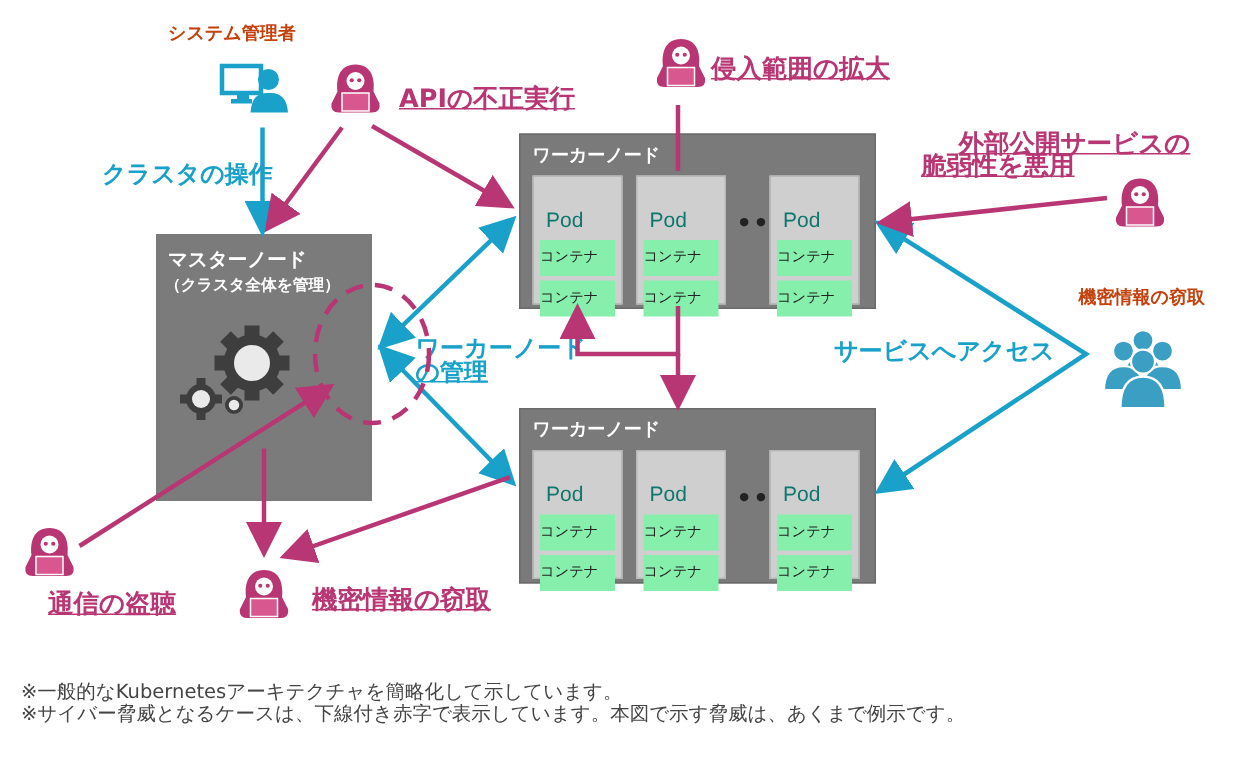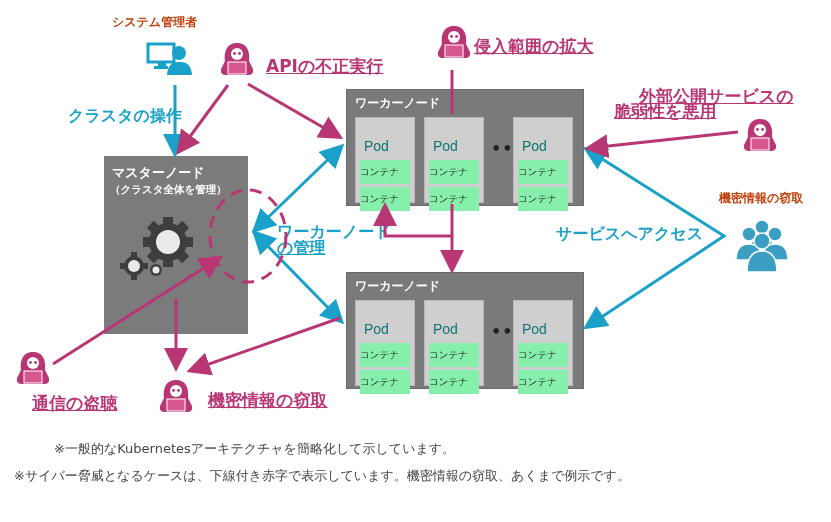--- a/index.html
+++ b/index.html
@@ -220,14 +220,14 @@
   <line x1="452" y1="70" x2="452" y2="114" stroke="#b83674" stroke-width="3"></line>
   <polyline points="452,204 452,236 385,236 385,208" fill="none" stroke="#b83674" stroke-width="3" marker-end="url(#ap)"></polyline>
   <line x1="452" y1="236" x2="452" y2="268" stroke="#b83674" stroke-width="3" marker-end="url(#ap)"></line>
   <line x1="738" y1="132" x2="590" y2="148" stroke="#b83674" stroke-width="3" marker-end="url(#ap)"></line>
   <line x1="53" y1="364" x2="218" y2="259" stroke="#b83674" stroke-width="3" marker-end="url(#ap)"></line>
   <line x1="176" y1="299" x2="176" y2="366" stroke="#b83674" stroke-width="3" marker-end="url(#ap)"></line>
   <line x1="340" y1="318" x2="192" y2="370" stroke="#b83674" stroke-width="3" marker-end="url(#ap)"></line>
   <ellipse cx="248" cy="236" rx="38" ry="46" fill="none" stroke="#b83674" stroke-width="3" stroke-dasharray="12 8"></ellipse>
 </svg>
 
-<div class="abs note" style="left:14px; top:440px;margin-left:40px;">※一般的なKubernetesアーキテクチャを簡略化して示しています。</div>
-<div class="abs note" style="left:14px; top:467px;">※サイバー脅威となるケースは、下線付き赤字で表示しています。機密情報の窃取、あくまで例示です。</div>
+<div class="abs note" style="left:14px; top:452px;">※一般的なKubernetesアーキテクチャを簡略化して示しています。</div>
+<div class="abs note" style="left:14px; top:467px;">※サイバー脅威となるケースは、下線付き赤字で表示しています。本図で示す脅威は、あくまで例示です。</div>
 
 </body></html>

